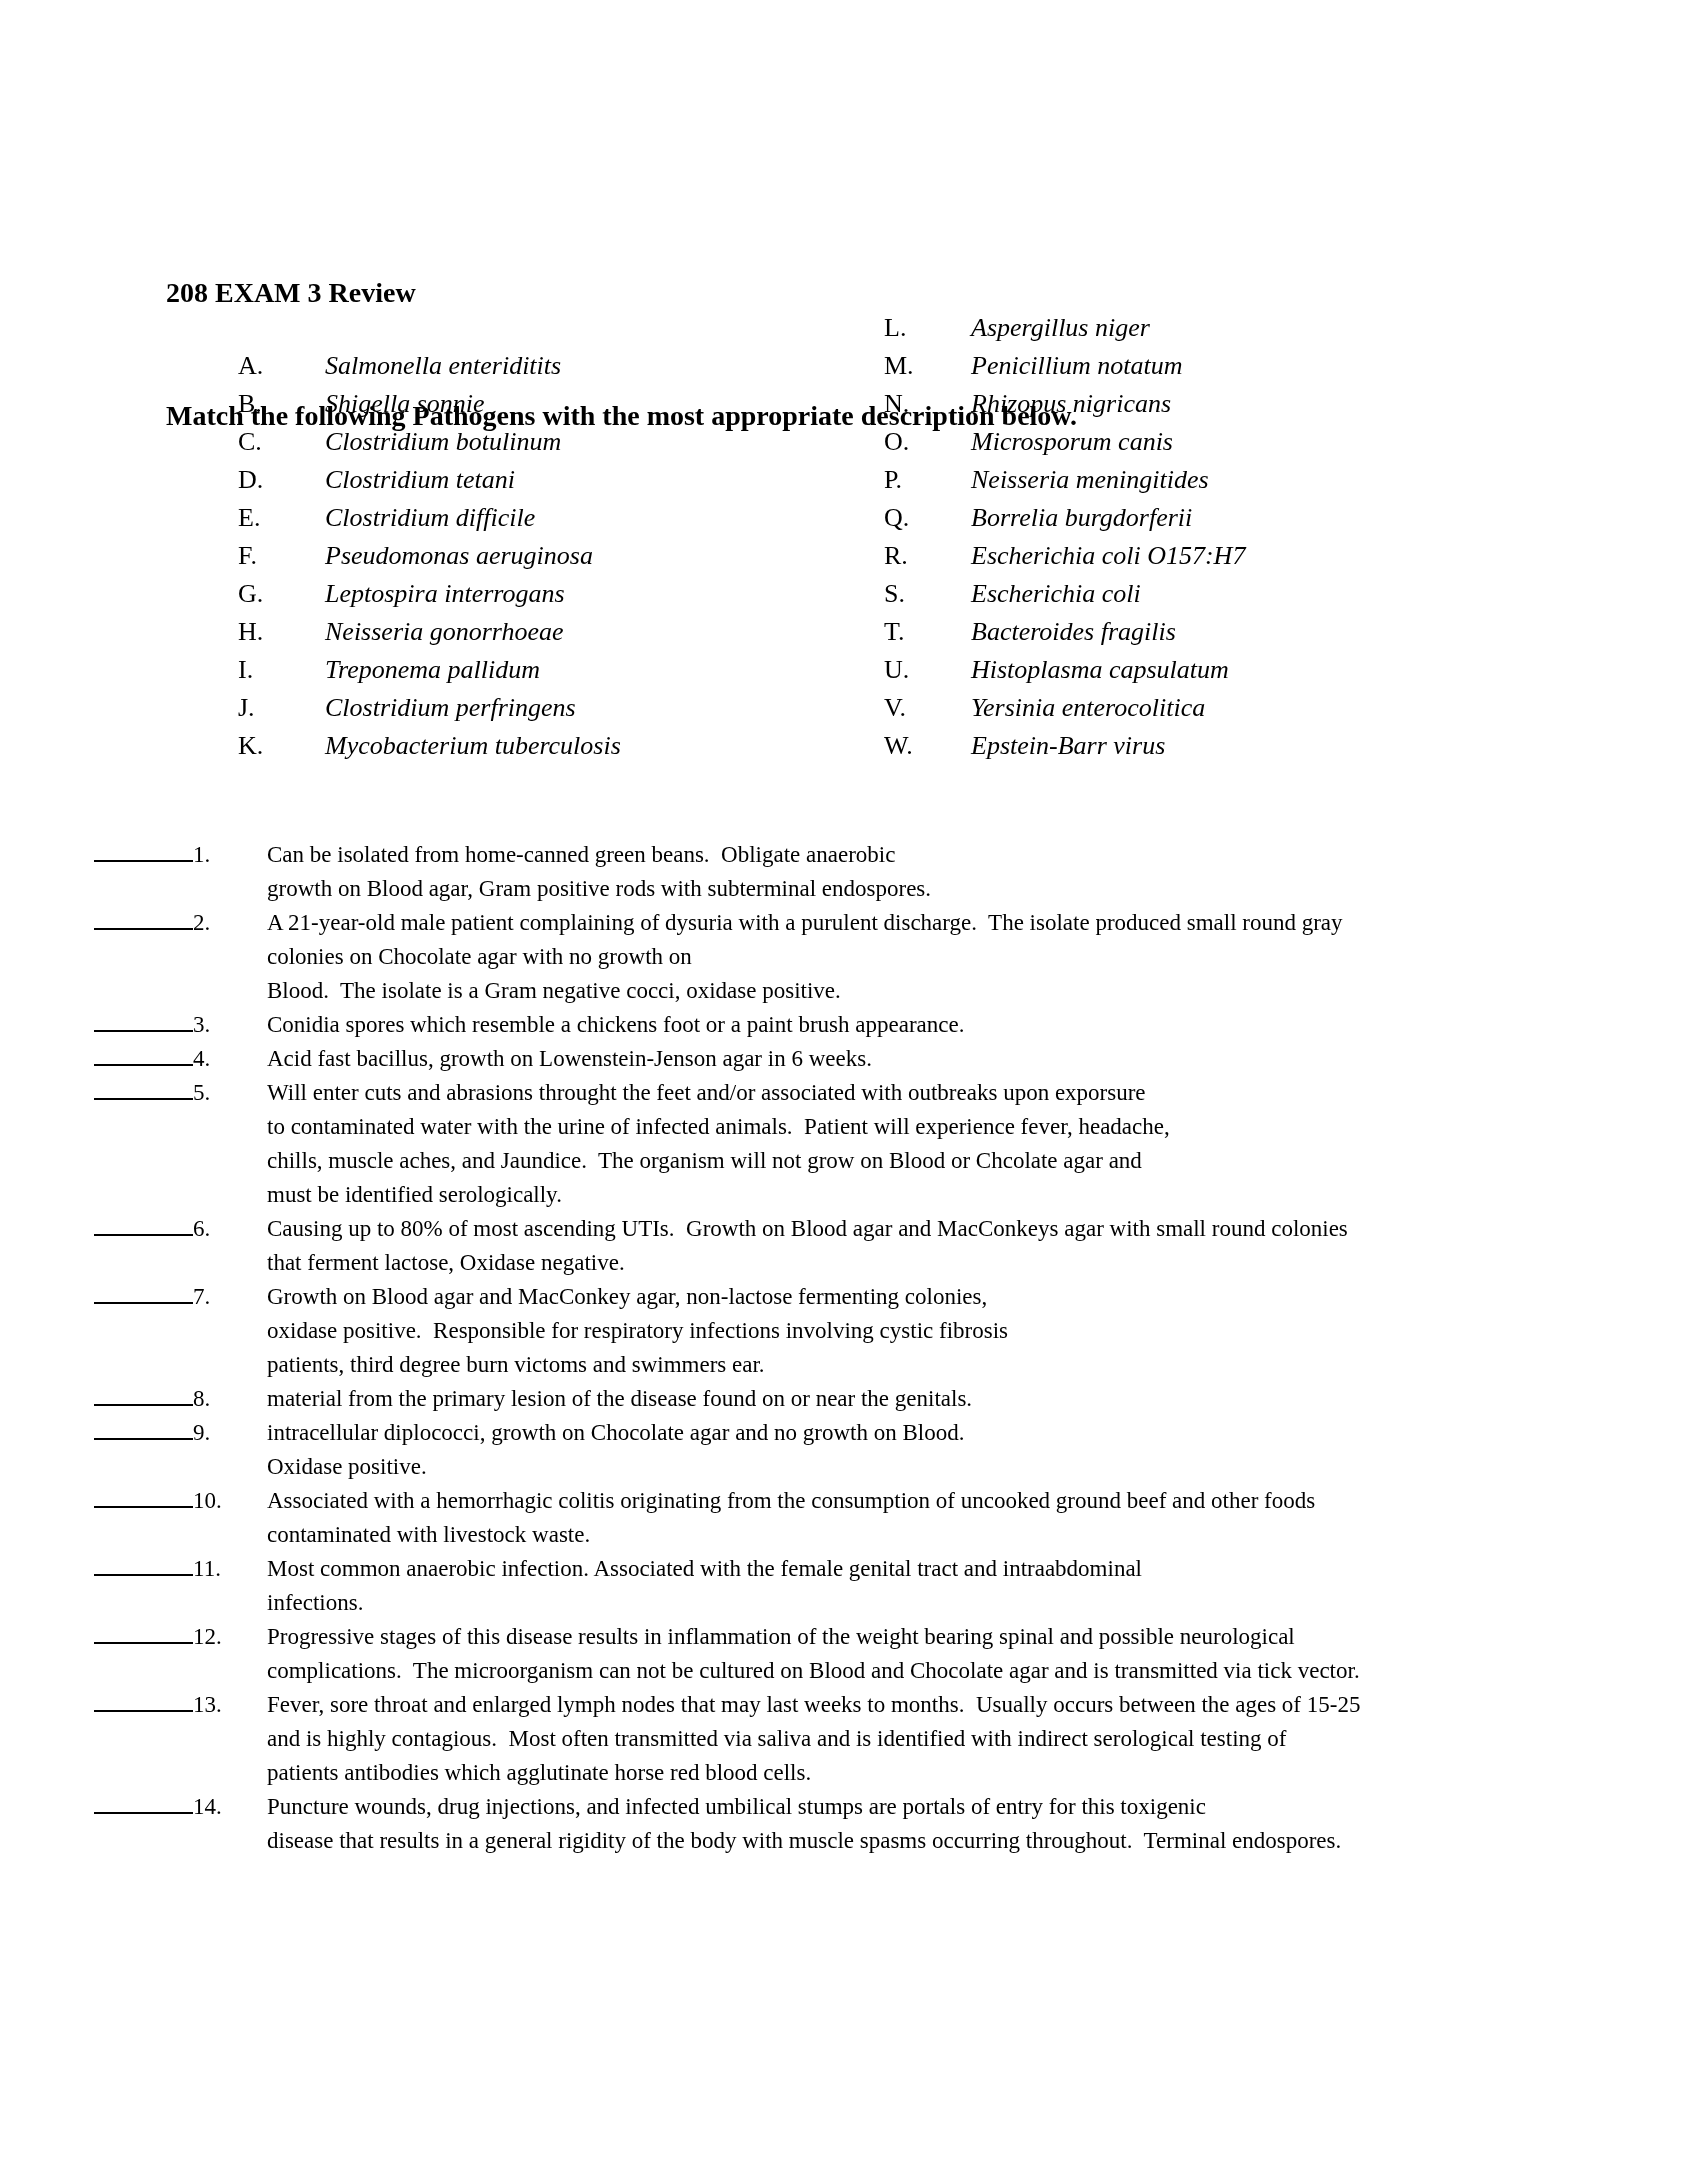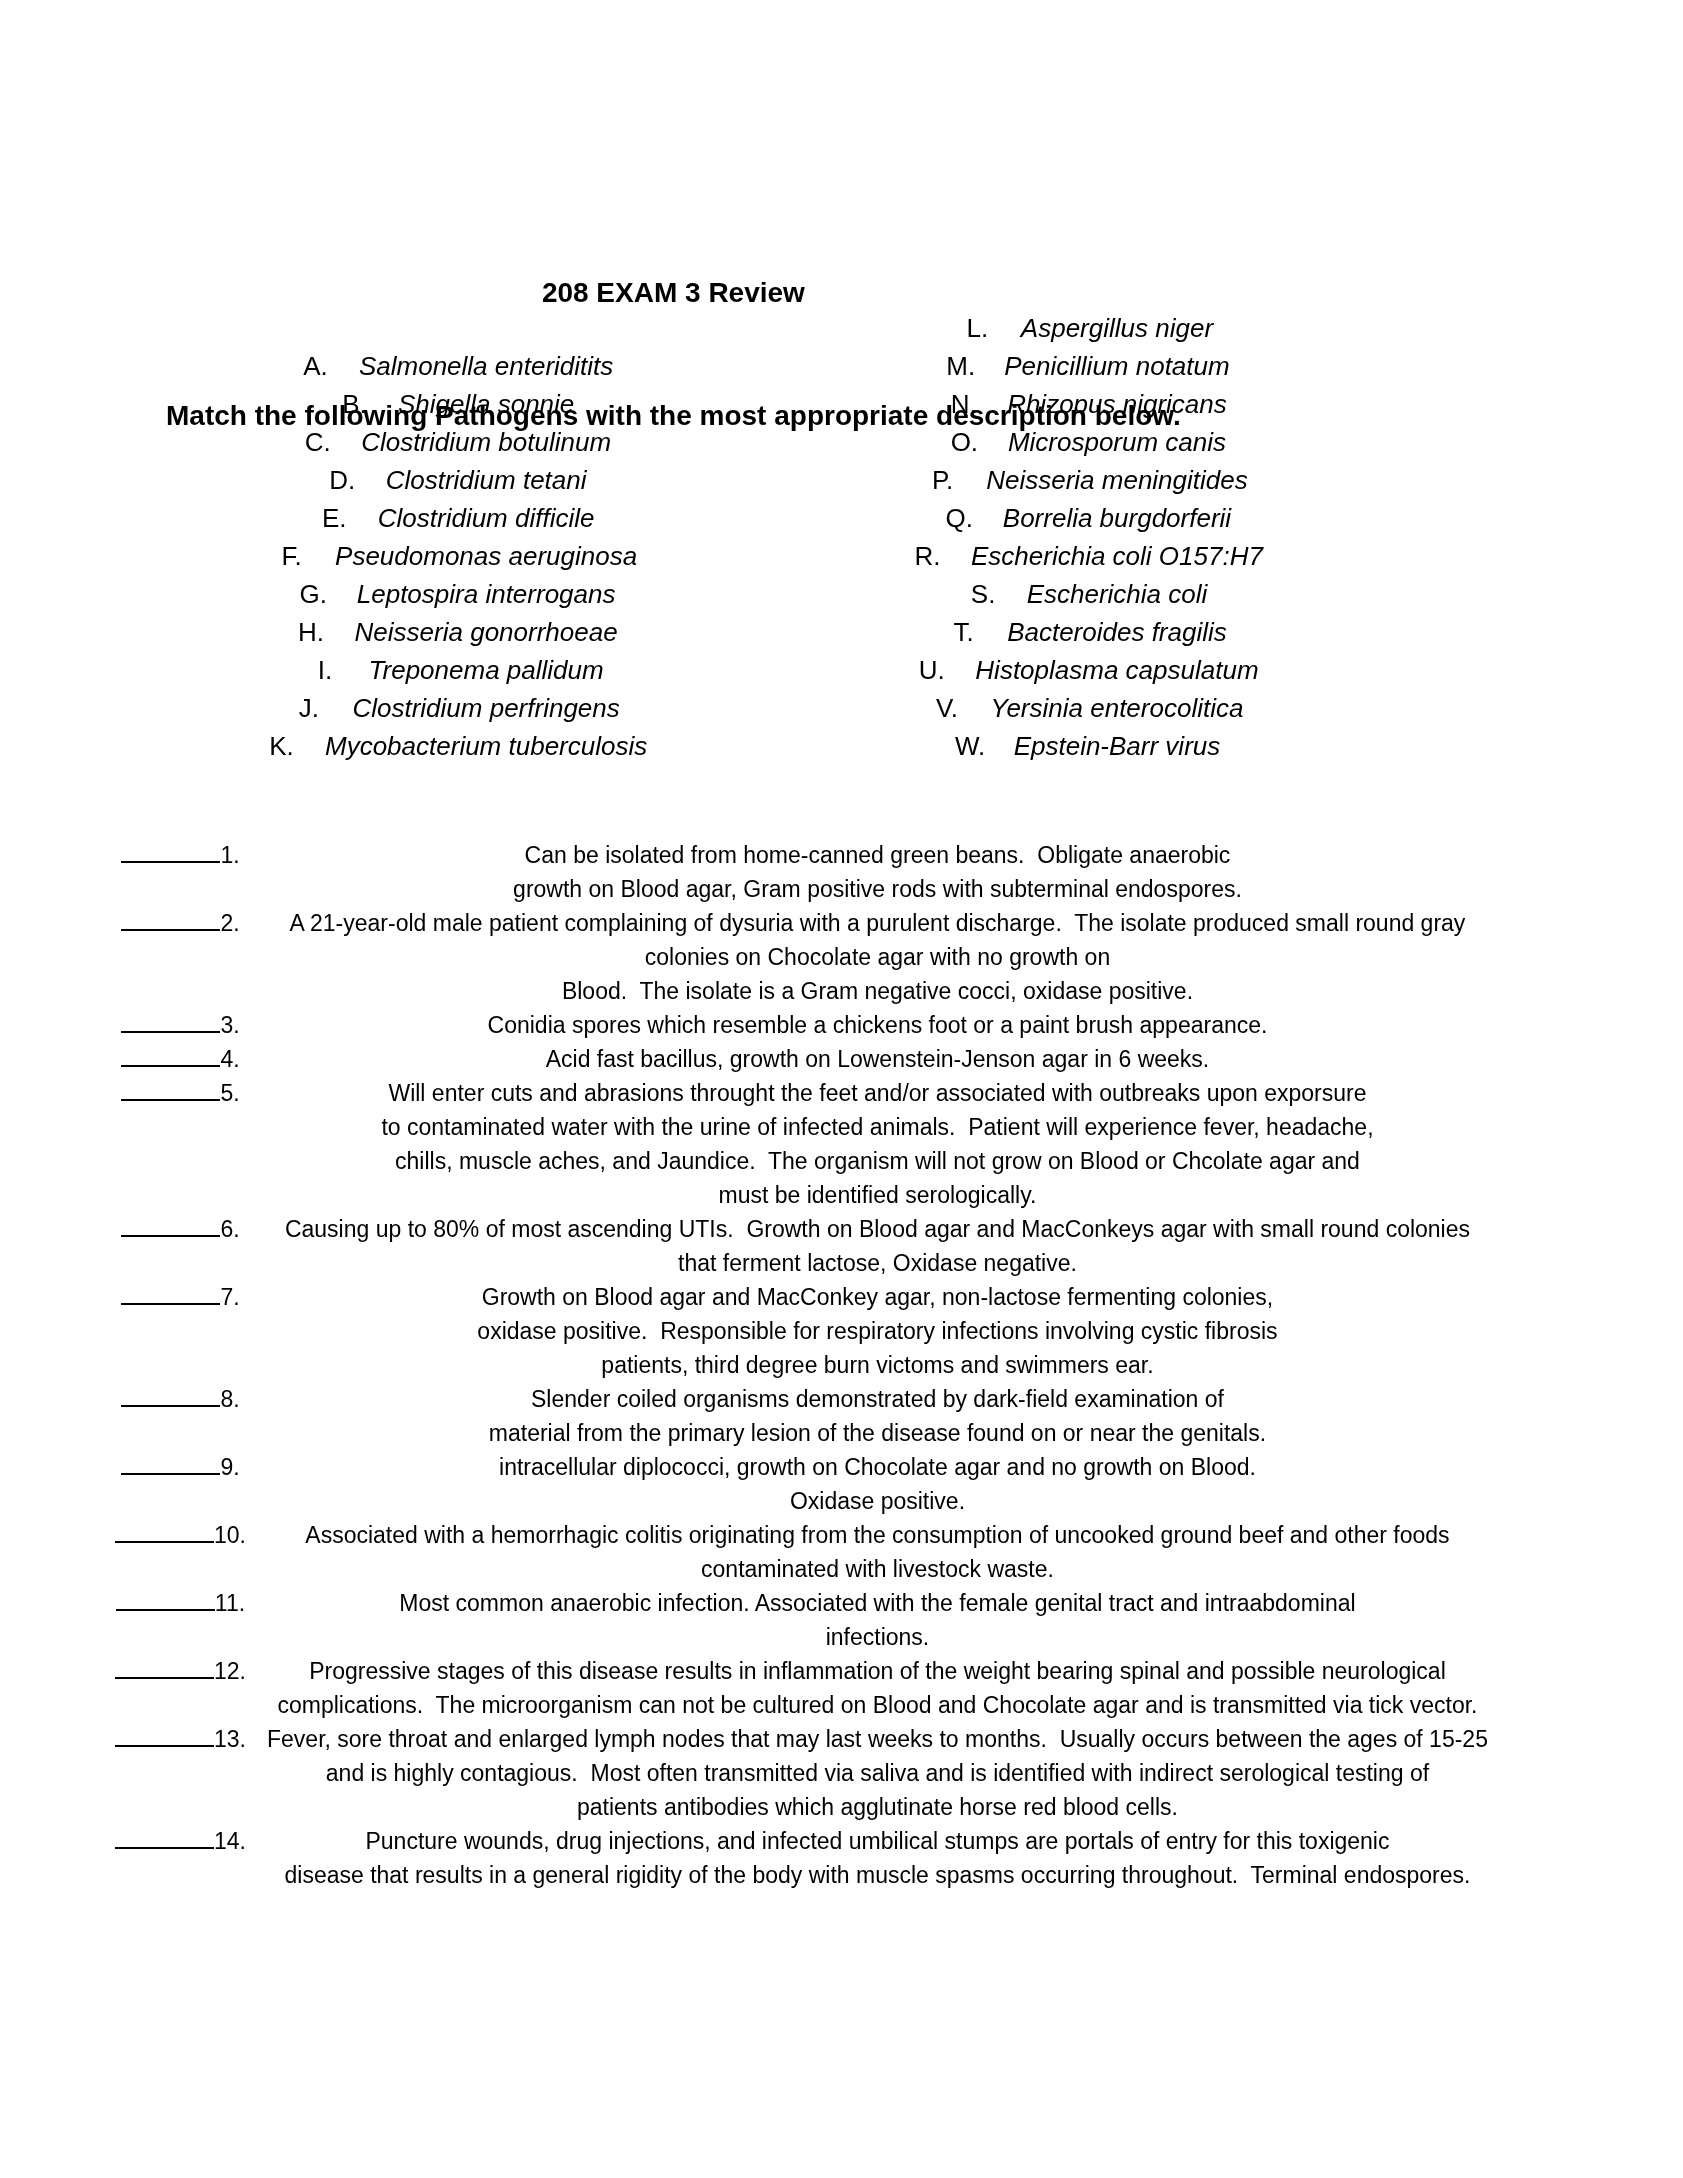--- a/index.html
+++ b/index.html
@@ -3,23 +3,22 @@
 <meta charset="utf-8">
 <style>
   * { margin: 0; padding: 0; box-sizing: border-box; }
   html, body { background: #ffffff; }
   .page {
     position: relative;
     width: 1683px;
     height: 2178px;
     background: #ffffff;
     color: #000000;
-    font-family: Liberation Sans, sans-serif;
+    font-family: Liberation Serif, serif;
     overflow: hidden;
-    text-align: center;
   }
   .heading {
     position: absolute;
     left: 166px;
     top: 190px;
     font-weight: bold;
     font-size: 28px;
     line-height: 41px;
     white-space: pre;
   }
@@ -140,21 +139,20 @@
         <div class="q-label"><span class="q-blank"></span><span class="q-num">7.</span></div>
         <div class="q-text">
           <div class="q-line">Growth on Blood agar and MacConkey agar, non-lactose fermenting colonies,</div>
           <div class="q-line">oxidase positive.  Responsible for respiratory infections involving cystic fibrosis</div>
           <div class="q-line">patients, third degree burn victoms and swimmers ear.</div>
         </div>
       </div>
       <div class="q-row">
         <div class="q-label"><span class="q-blank"></span><span class="q-num">8.</span></div>
         <div class="q-text">
-          <div class="q-line">Slender coiled organisms demonstrated by dark-field examination of</div>
           <div class="q-line">material from the primary lesion of the disease found on or near the genitals.</div>
         </div>
       </div>
       <div class="q-row">
         <div class="q-label"><span class="q-blank"></span><span class="q-num">9.</span></div>
         <div class="q-text">
           <div class="q-line">intracellular diplococci, growth on Chocolate agar and no growth on Blood.</div>
           <div class="q-line">Oxidase positive.</div>
         </div>
       </div>

